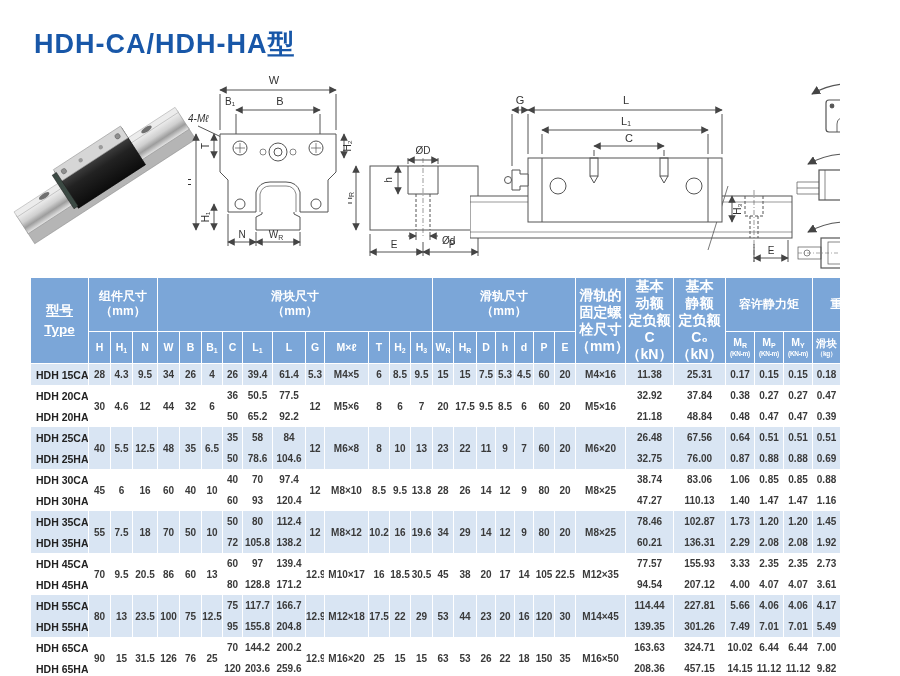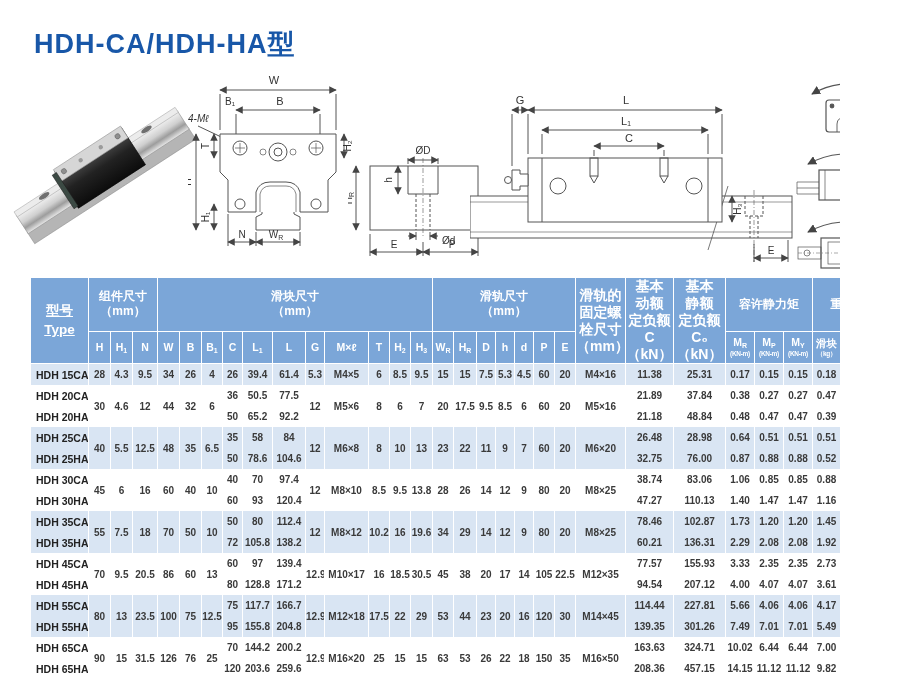--- a/index.html
+++ b/index.html
@@ -356,21 +356,21 @@
           <td rowspan="2">6</td>
           <td rowspan="2">7</td>
           <td rowspan="2">20</td>
           <td rowspan="2">17.5</td>
           <td rowspan="2">9.5</td>
           <td rowspan="2">8.5</td>
           <td rowspan="2">6</td>
           <td rowspan="2">60</td>
           <td rowspan="2">20</td>
           <td rowspan="2">M5×16</td>
-          <td>21.89</td>
+          <td>32.92</td>
           <td>37.84</td>
           <td>0.38</td>
           <td>0.27</td>
           <td>0.27</td>
           <td>0.47</td>
           <td rowspan="2">2.21</td>
         </tr>
         <tr class="white">
           <td class="model">HDH 20HA</td>
           <td>50</td>
@@ -401,38 +401,38 @@
           <td rowspan="2">13</td>
           <td rowspan="2">23</td>
           <td rowspan="2">22</td>
           <td rowspan="2">11</td>
           <td rowspan="2">9</td>
           <td rowspan="2">7</td>
           <td rowspan="2">60</td>
           <td rowspan="2">20</td>
           <td rowspan="2">M6×20</td>
           <td>26.48</td>
-          <td>28.98</td>
+          <td>67.56</td>
           <td>0.64</td>
           <td>0.51</td>
           <td>0.51</td>
           <td>0.51</td>
           <td rowspan="2">3.21</td>
         </tr>
         <tr class="blue">
           <td class="model">HDH 25HA</td>
           <td>50</td>
           <td>78.6</td>
           <td>104.6</td>
           <td>32.75</td>
           <td>76.00</td>
           <td>0.87</td>
           <td>0.88</td>
           <td>0.88</td>
-          <td>0.52</td>
+          <td>0.69</td>
         </tr>
         <tr class="white">
           <td class="model">HDH 30CA</td>
           <td rowspan="2">45</td>
           <td rowspan="2">6</td>
           <td rowspan="2">16</td>
           <td rowspan="2">60</td>
           <td rowspan="2">40</td>
           <td rowspan="2">10</td>
           <td>40</td>

